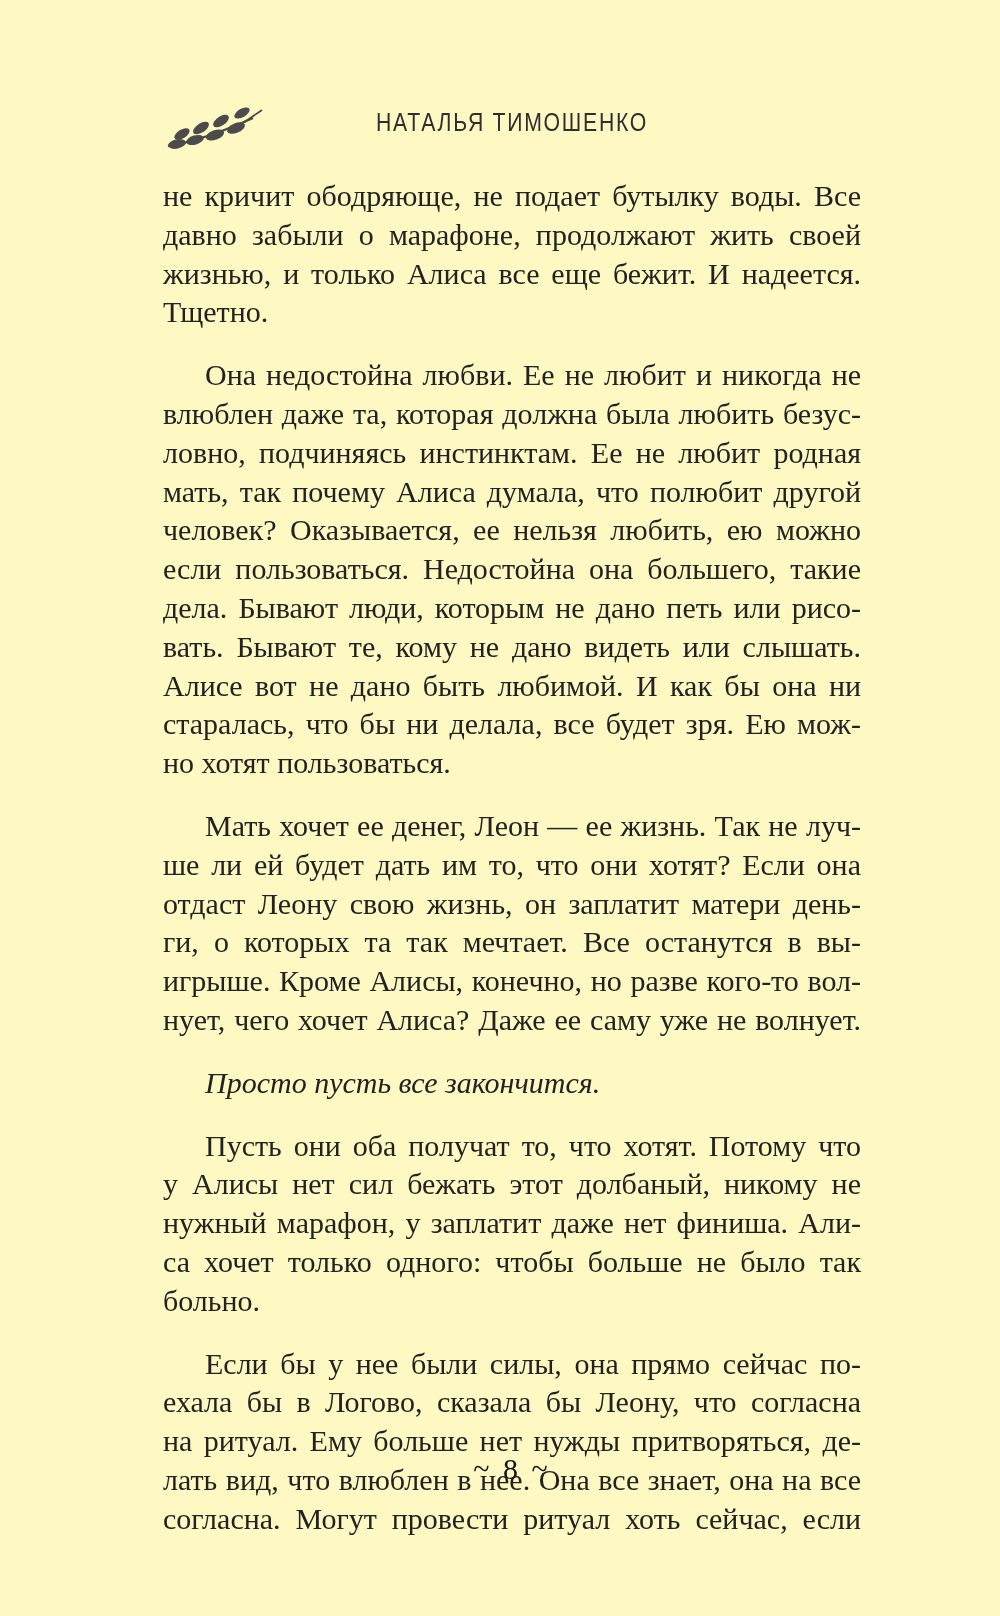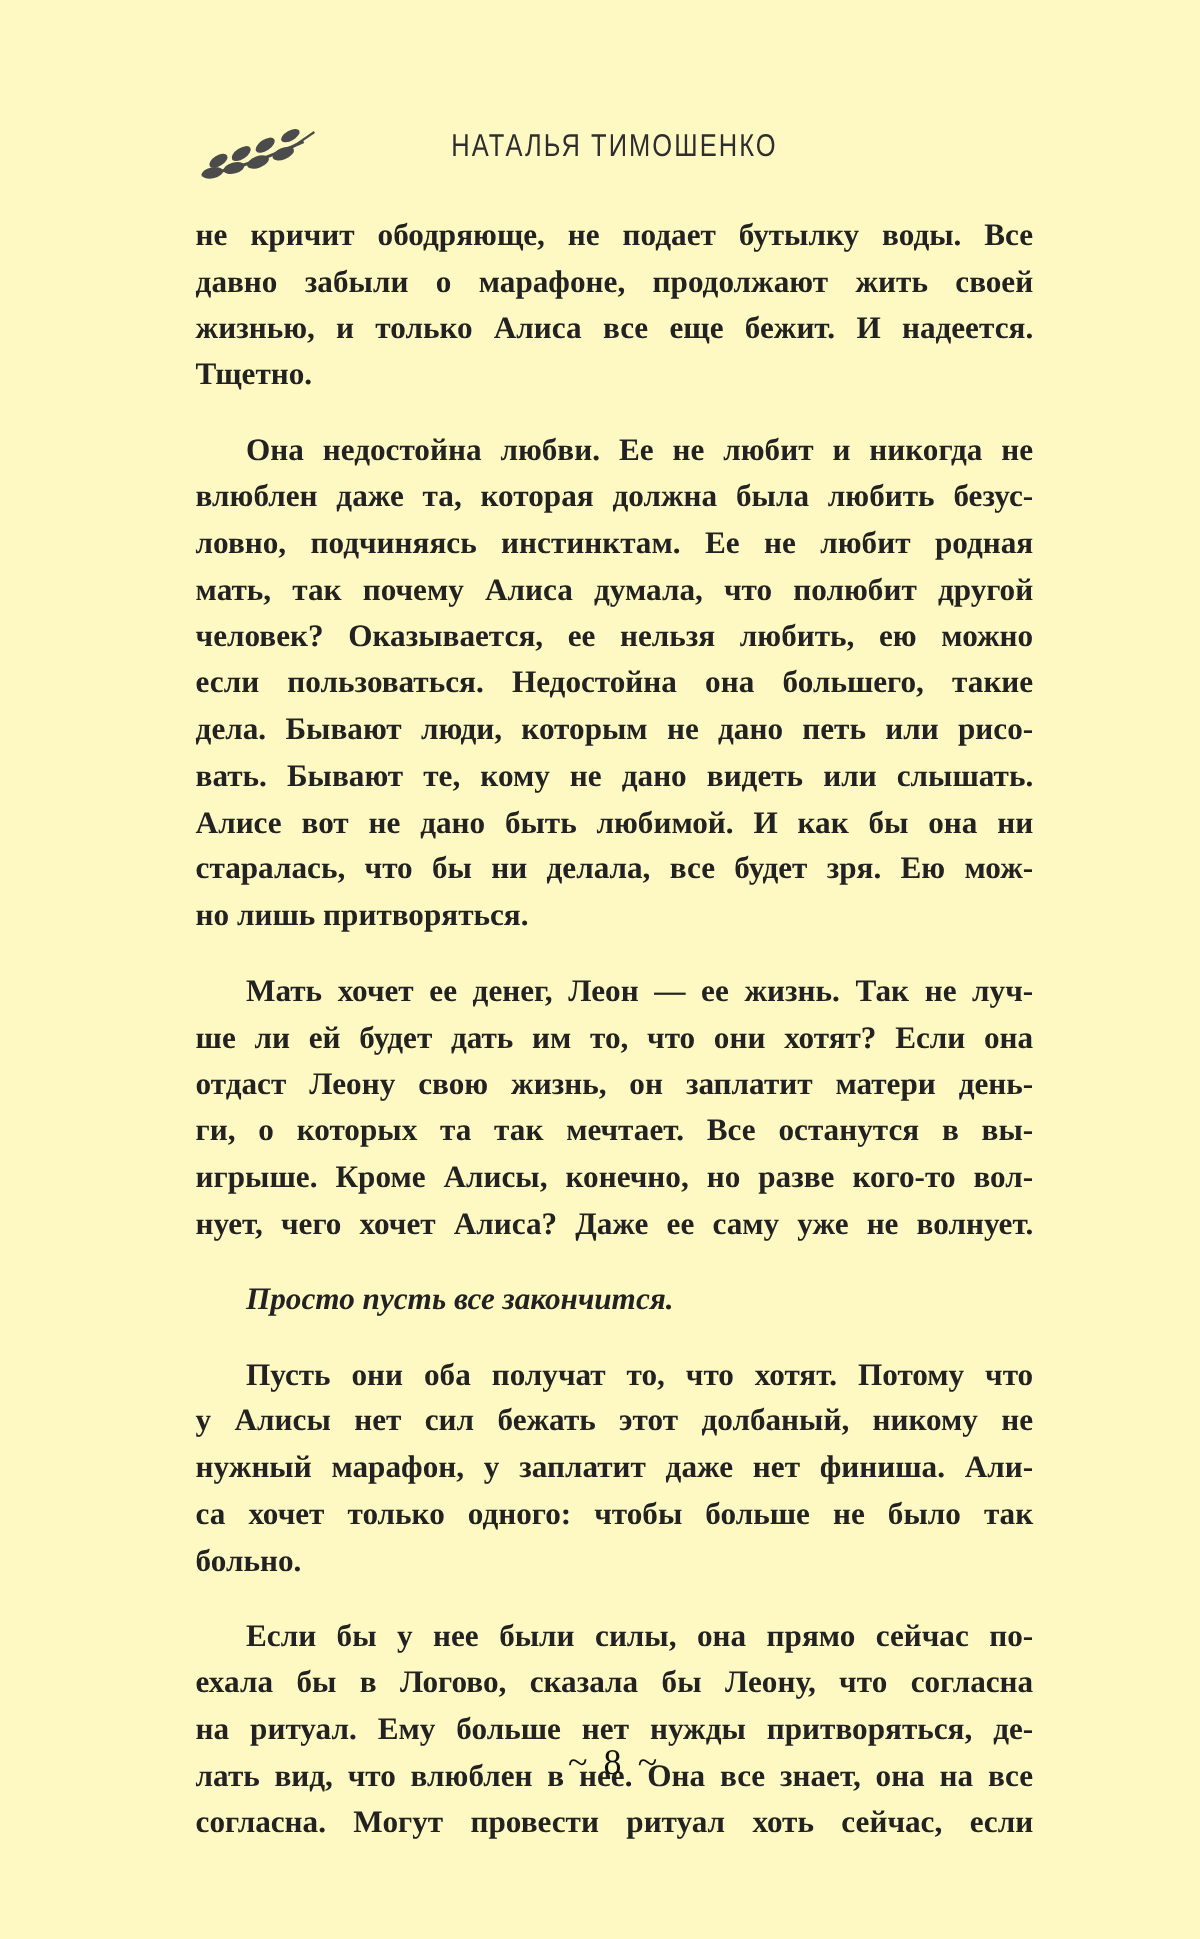--- a/index.html
+++ b/index.html
@@ -48,23 +48,22 @@
     white-space: nowrap;
     transform: scaleX(0.85) scaleY(1.05);
     transform-origin: center;
   }
   
   .text-block {
     position: absolute;
     top: 177px;
     left: 163px;
     width: 698px;
-    font-size: 26px;
+    font-size: 30px;
     line-height: 38.8px;
-    font-weight: bold;
   }
   .para { margin: 0; padding: 0; }
   .line {
     text-align: justify;
     text-align-last: justify;
     text-justify: inter-word;
     white-space: normal;
   }
   .line.end {
     text-align: left;
@@ -131,21 +130,21 @@
       <div class="line first">Она недостойна любви. Ее не любит и никогда не</div>
       <div class="line">влюблен даже та, которая должна была любить безус-</div>
       <div class="line">ловно, подчиняясь инстинктам. Ее не любит родная</div>
       <div class="line">мать, так почему Алиса думала, что полюбит другой</div>
       <div class="line">человек? Оказывается, ее нельзя любить, ею можно</div>
       <div class="line">если пользоваться. Недостойна она большего, такие</div>
       <div class="line">дела. Бывают люди, которым не дано петь или рисо-</div>
       <div class="line">вать. Бывают те, кому не дано видеть или слышать.</div>
       <div class="line">Алисе вот не дано быть любимой. И как бы она ни</div>
       <div class="line">старалась, что бы ни делала, все будет зря. Ею мож-</div>
-      <div class="line end">но лишь притворяться.</div>
+      <div class="line end">но хотят пользоваться.</div>
     </div>
 
     <div class="para">
       <div class="line first">Мать хочет ее денег, Леон — ее жизнь. Так не луч-</div>
       <div class="line">ше ли ей будет дать им то, что они хотят? Если она</div>
       <div class="line">отдаст Леону свою жизнь, он заплатит матери день-</div>
       <div class="line">ги, о которых та так мечтает. Все останутся в вы-</div>
       <div class="line">игрыше. Кроме Алисы, конечно, но разве кого-то вол-</div>
       <div class="line">нует, чего хочет Алиса? Даже ее саму уже не волнует.</div>
     </div>

